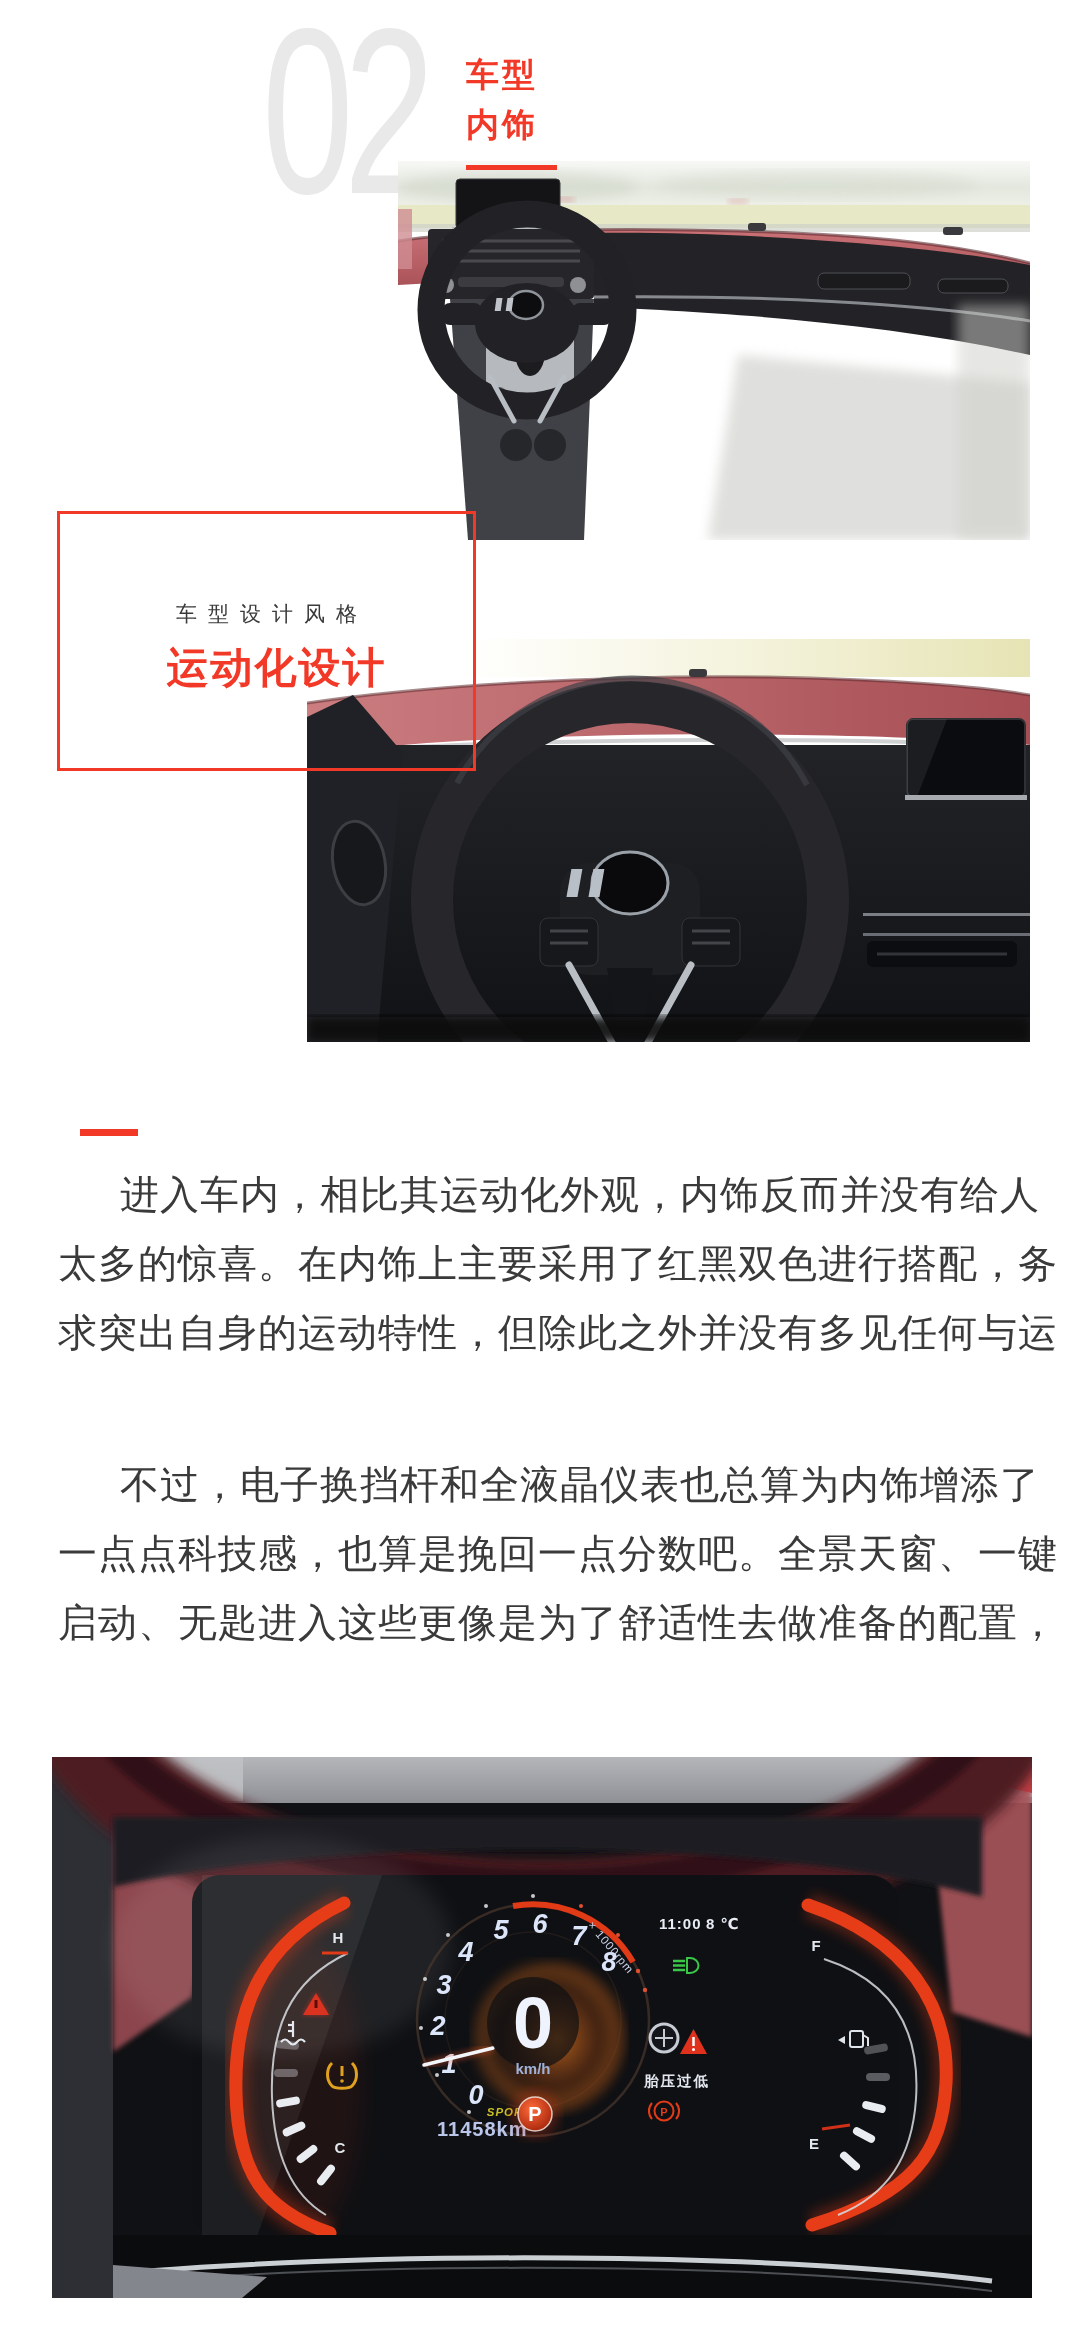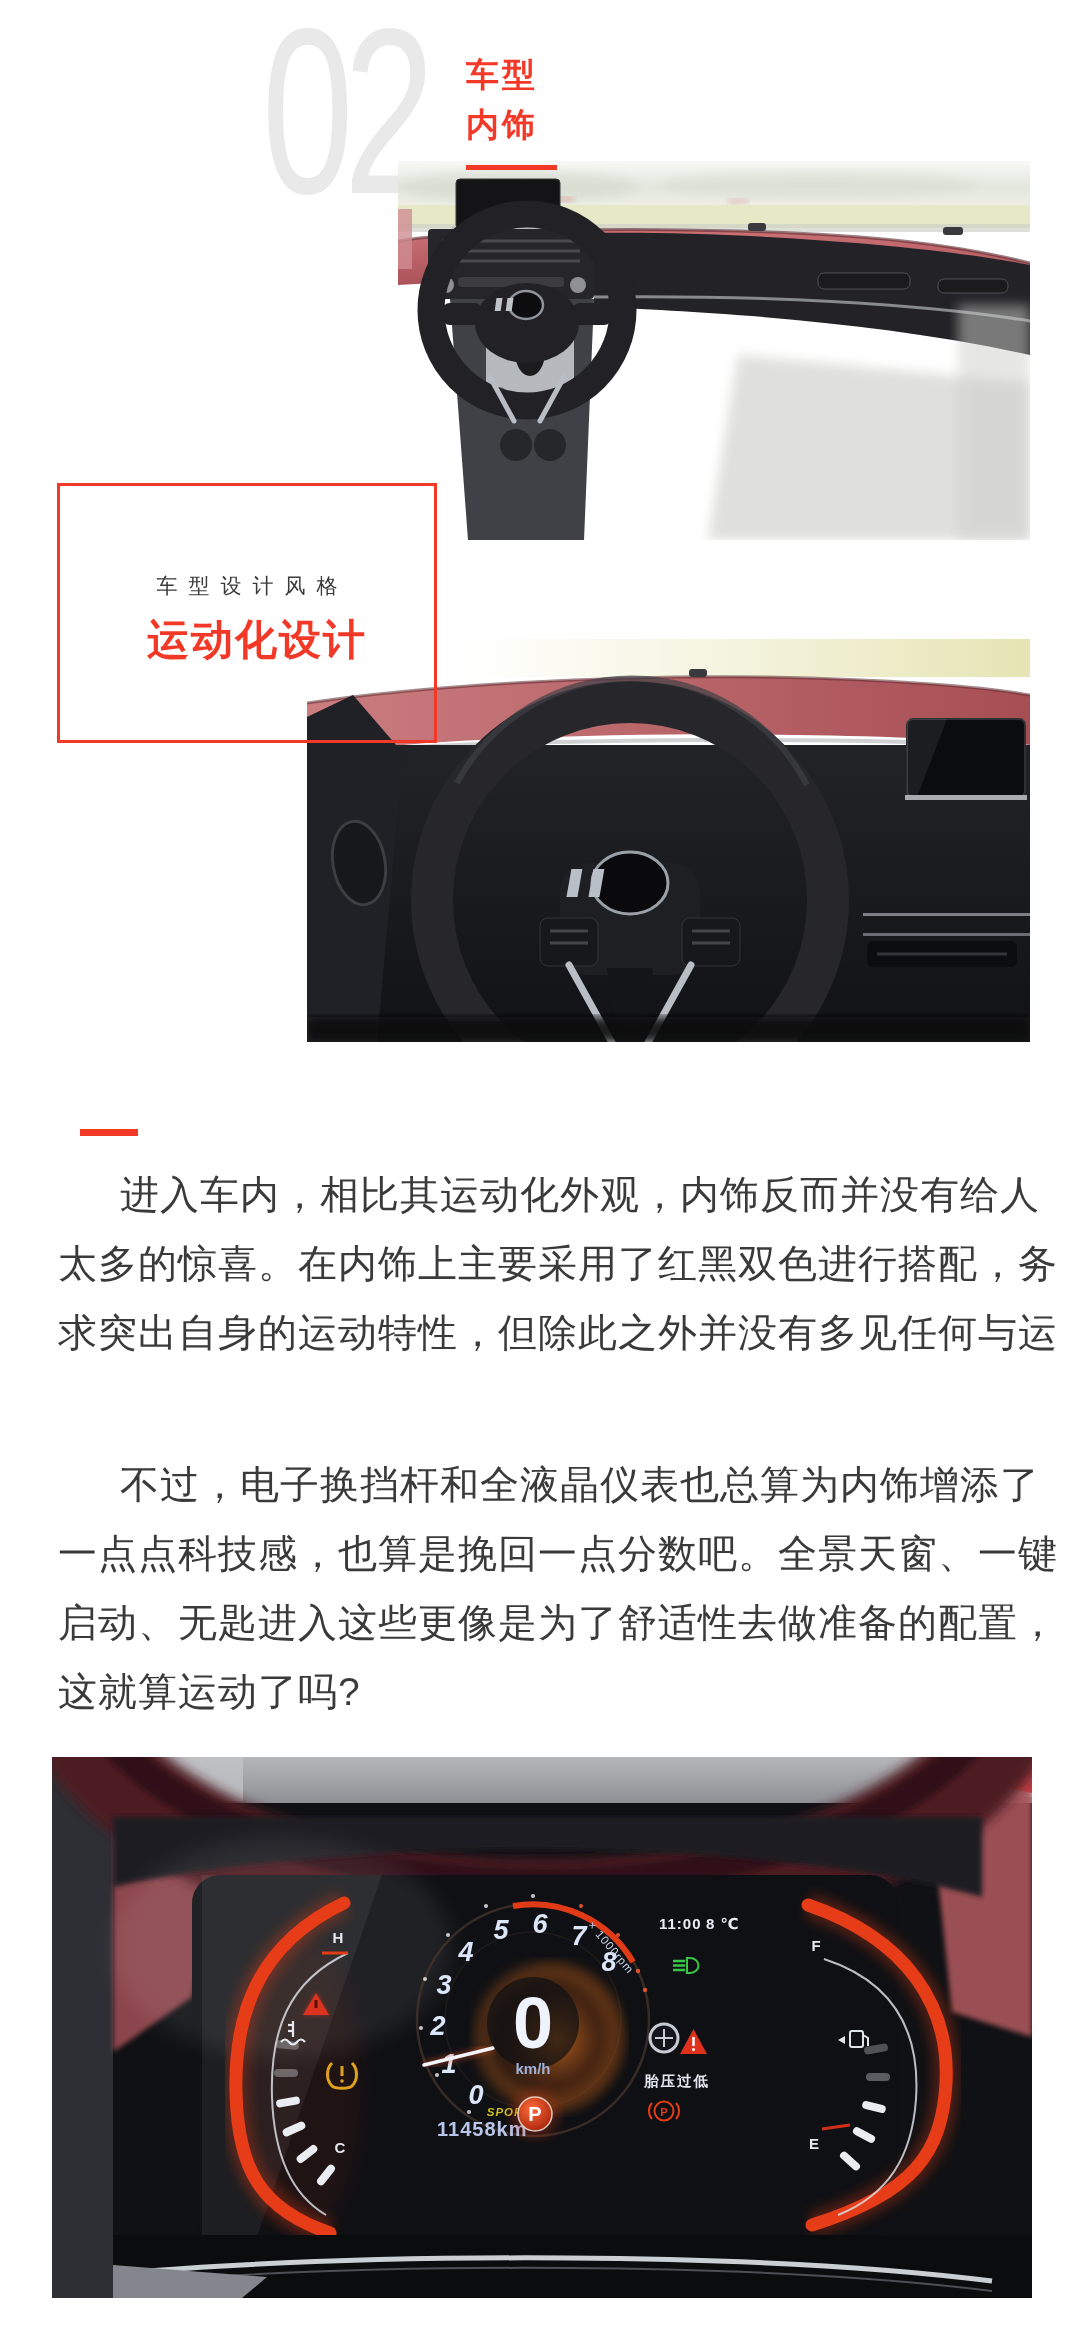--- a/index.html
+++ b/index.html
@@ -14,21 +14,21 @@
               font-weight:700;color:#f23928;letter-spacing:3px;z-index:5;}
   .hero-underline{position:absolute;left:466px;top:165px;width:91px;height:5px;background:#f23928;z-index:5;}
 
   
   .photo{position:absolute;overflow:hidden;}
   #photo1{left:398px;top:145px;width:632px;height:395px;}
   #photo2{left:307px;top:633px;width:723px;height:409px;}
   #photo3{left:52px;top:1757px;width:980px;height:541px;}
 
   
-  .style-box{position:absolute;left:57px;top:483px;width:380px;height:260px;
+  .style-box{position:absolute;left:57px;top:511px;width:419px;height:260px;
              border:3px solid #f23928;box-sizing:border-box;text-align:center;z-index:6;}
   .style-eyebrow{margin-top:86px;font-size:21px;letter-spacing:11px;text-indent:11px;
                  color:#3a3a3a;font-weight:500;}
   .style-title{margin-top:12px;font-size:42px;font-weight:700;color:#f23928;letter-spacing:2px;padding-left:20px;}
 
   .red-dash{position:absolute;left:80px;top:1129px;width:58px;height:7px;background:#f23928;}
 
   
   .para{position:absolute;left:58px;width:1010px;font-size:39px;line-height:69px;
         color:#3a3a3a;letter-spacing:1px;}
@@ -203,21 +203,20 @@
 
   <div class="para" id="para1">
     <span class="pline indent">进入车内，相比其运动化外观，内饰反而并没有给人</span>
     <span class="pline">太多的惊喜。在内饰上主要采用了红黑双色进行搭配，务</span>
     <span class="pline">求突出自身的运动特性，但除此之外并没有多见任何与运</span>
   </div>
   <div class="para" id="para2">
     <span class="pline indent">不过，电子换挡杆和全液晶仪表也总算为内饰增添了</span>
     <span class="pline">一点点科技感，也算是挽回一点分数吧。全景天窗、一键</span>
     <span class="pline">启动、无匙进入这些更像是为了舒适性去做准备的配置，</span>
-    <span class="pline">这就算运动了吗?</span>
   </div>
 
   <div class="photo" id="photo3">
     <svg width="980" height="541" viewBox="0 0 980 541">
       <defs>
         <filter id="cb3">
             <feGaussianBlur stdDeviation="2.5"></feGaussianBlur>
           </filter>
         <filter id="cb6">
             <feGaussianBlur stdDeviation="6"></feGaussianBlur>

